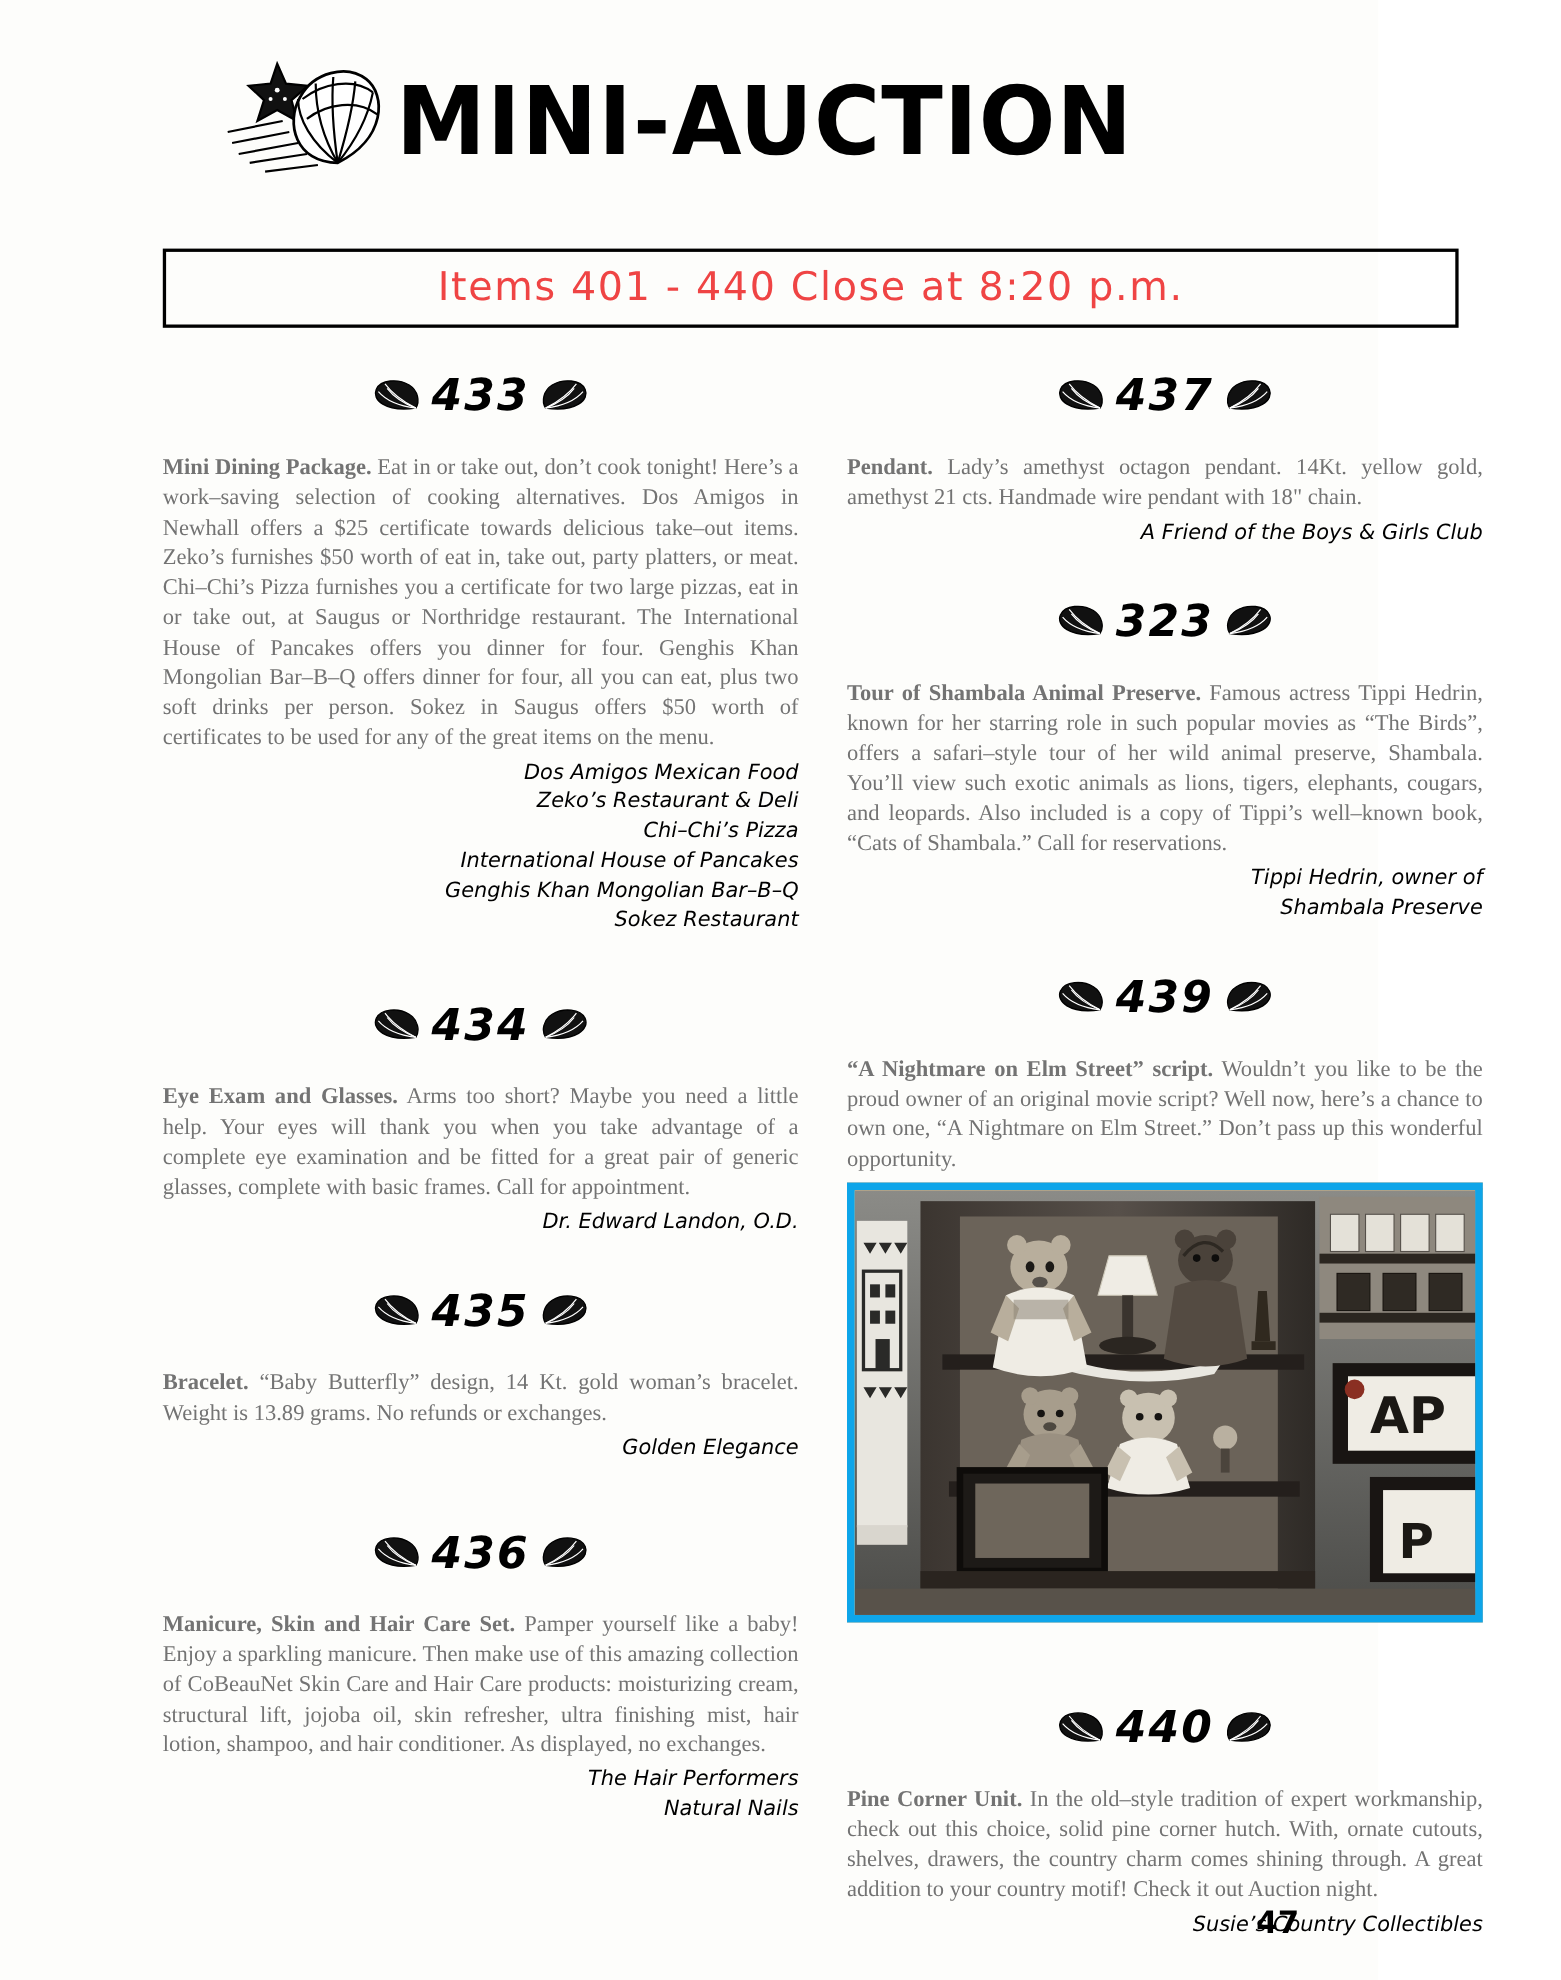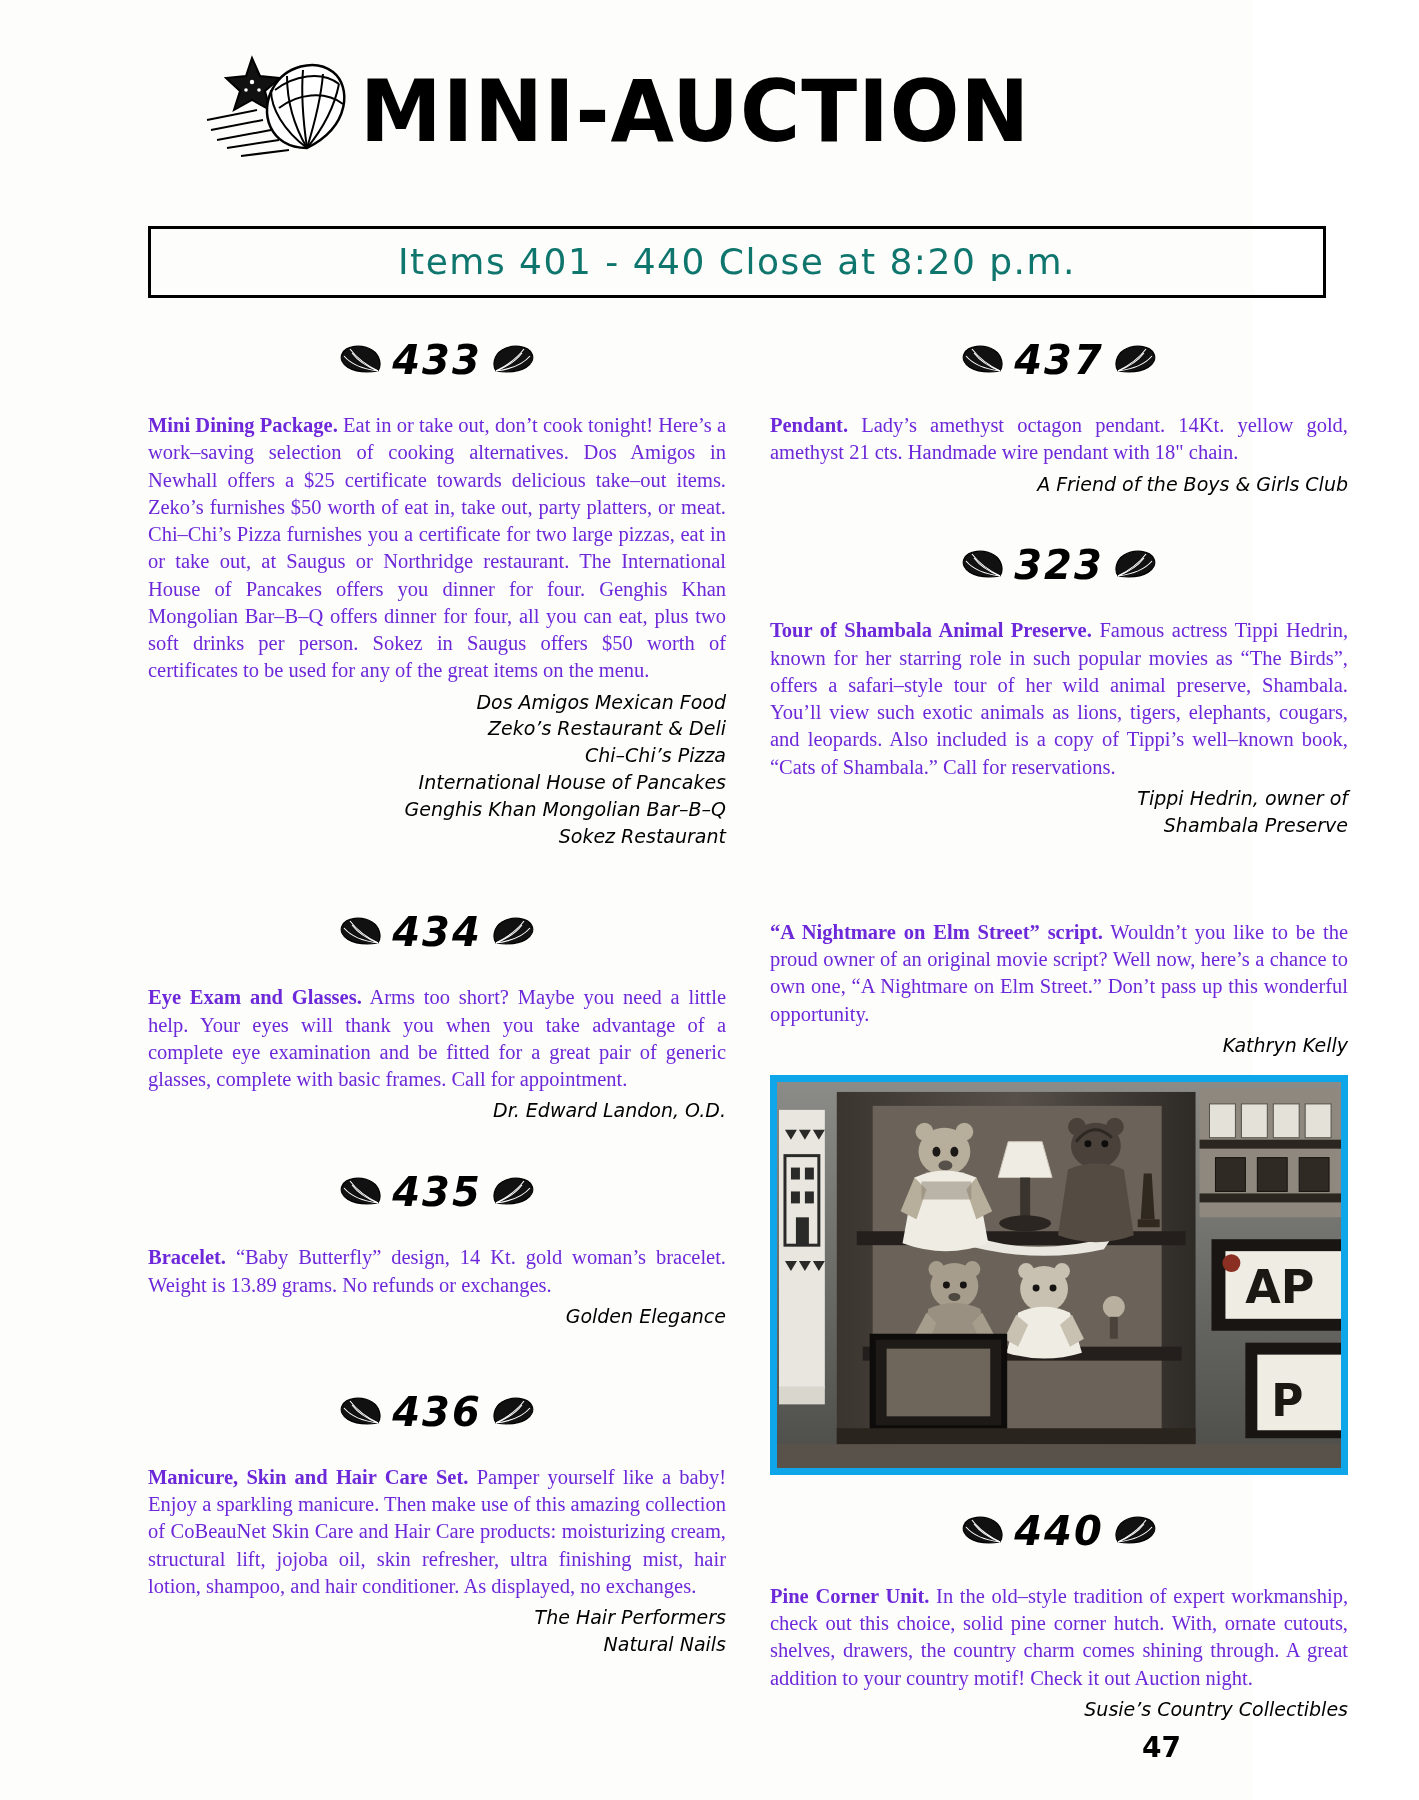--- a/index.html
+++ b/index.html
@@ -63,21 +63,21 @@
     box-sizing: border-box;
   }
   .items-box-text {
     position: absolute;
     left: 0; right: 0;
     top: 12px;
     text-align: center;
     font-family: "DejaVu Sans", sans-serif;
     font-size: 36px;
     letter-spacing: 1.5px;
-    color: #0f766e;
+    color: #ef4444;
   }
 
   
   .col {
     position: absolute;
     top: 340px;
     width: 578px;
   }
   .col-left  { left: 148px; }
   .col-right { left: 770px; }
@@ -107,21 +107,21 @@
     height: 30px;
     vertical-align: middle;
   }
   .shell-sm svg { display: block; }
 
   .lot-body {
     font-family: "Liberation Serif", serif;
     font-size: 20.5px;
     line-height: 1.33;
     text-align: justify;
-    color: #6d28d9;
+    color: #737373;
     margin-top: 32px;
   }
   .lot-body b {
     font-weight: bold;
   }
   .donor {
     font-family: "DejaVu Sans", sans-serif;
     font-style: italic;
     font-size: 19px;
     line-height: 1.42;
@@ -433,20 +433,47 @@
       </div>
       <div class="donor">
         <div>Tippi Hedrin, owner of</div>
         <div>Shambala Preserve</div>
       </div>
     </div>
 
     <div class="spacer-26"></div>
 
     <div class="lot">
+      <div class="lot-head">
+        <span class="shell-sm">
+          <svg viewBox="0 0 44 30" width="44" height="30">
+            <g fill="#111" stroke="#000" stroke-width="1.2">
+              <path d="M40 26 C12 30 0 18 4 9 C8 0 24 -1 34 5 C42 10 44 20 40 26 Z"></path>
+            </g>
+            <g stroke="#fff" stroke-width="1.1" fill="none">
+              <path d="M40 26 C28 20 18 12 12 4"></path>
+              <path d="M40 26 C30 22 20 16 14 8"></path>
+              <path d="M40 26 C24 24 12 18 6 11"></path>
+            </g>
+          </svg>
+        </span>
+        <span class="lot-num">439</span>
+        <span class="shell-sm">
+          <svg viewBox="0 0 44 30" width="44" height="30">
+            <g fill="#111" stroke="#000" stroke-width="1.2">
+              <path d="M4 26 C32 30 44 18 40 9 C36 0 20 -1 10 5 C2 10 0 20 4 26 Z"></path>
+            </g>
+            <g stroke="#fff" stroke-width="1.1" fill="none">
+              <path d="M4 26 C16 20 26 12 32 4"></path>
+              <path d="M4 26 C14 22 24 16 30 8"></path>
+              <path d="M4 26 C20 24 32 18 38 11"></path>
+            </g>
+          </svg>
+        </span>
+      </div>
       <div class="lot-body">
         <b>“A Nightmare on Elm Street” script.</b>
         <span>Wouldn’t you like to be the proud owner of an original movie script? Well now, here’s a chance to own one, “A Nightmare on Elm Street.” Don’t pass up this wonderful opportunity.</span>
       </div>
       <div class="donor">
         <div>Kathryn Kelly</div>
       </div>
     </div>
 
     <div style="height:430px"></div>

